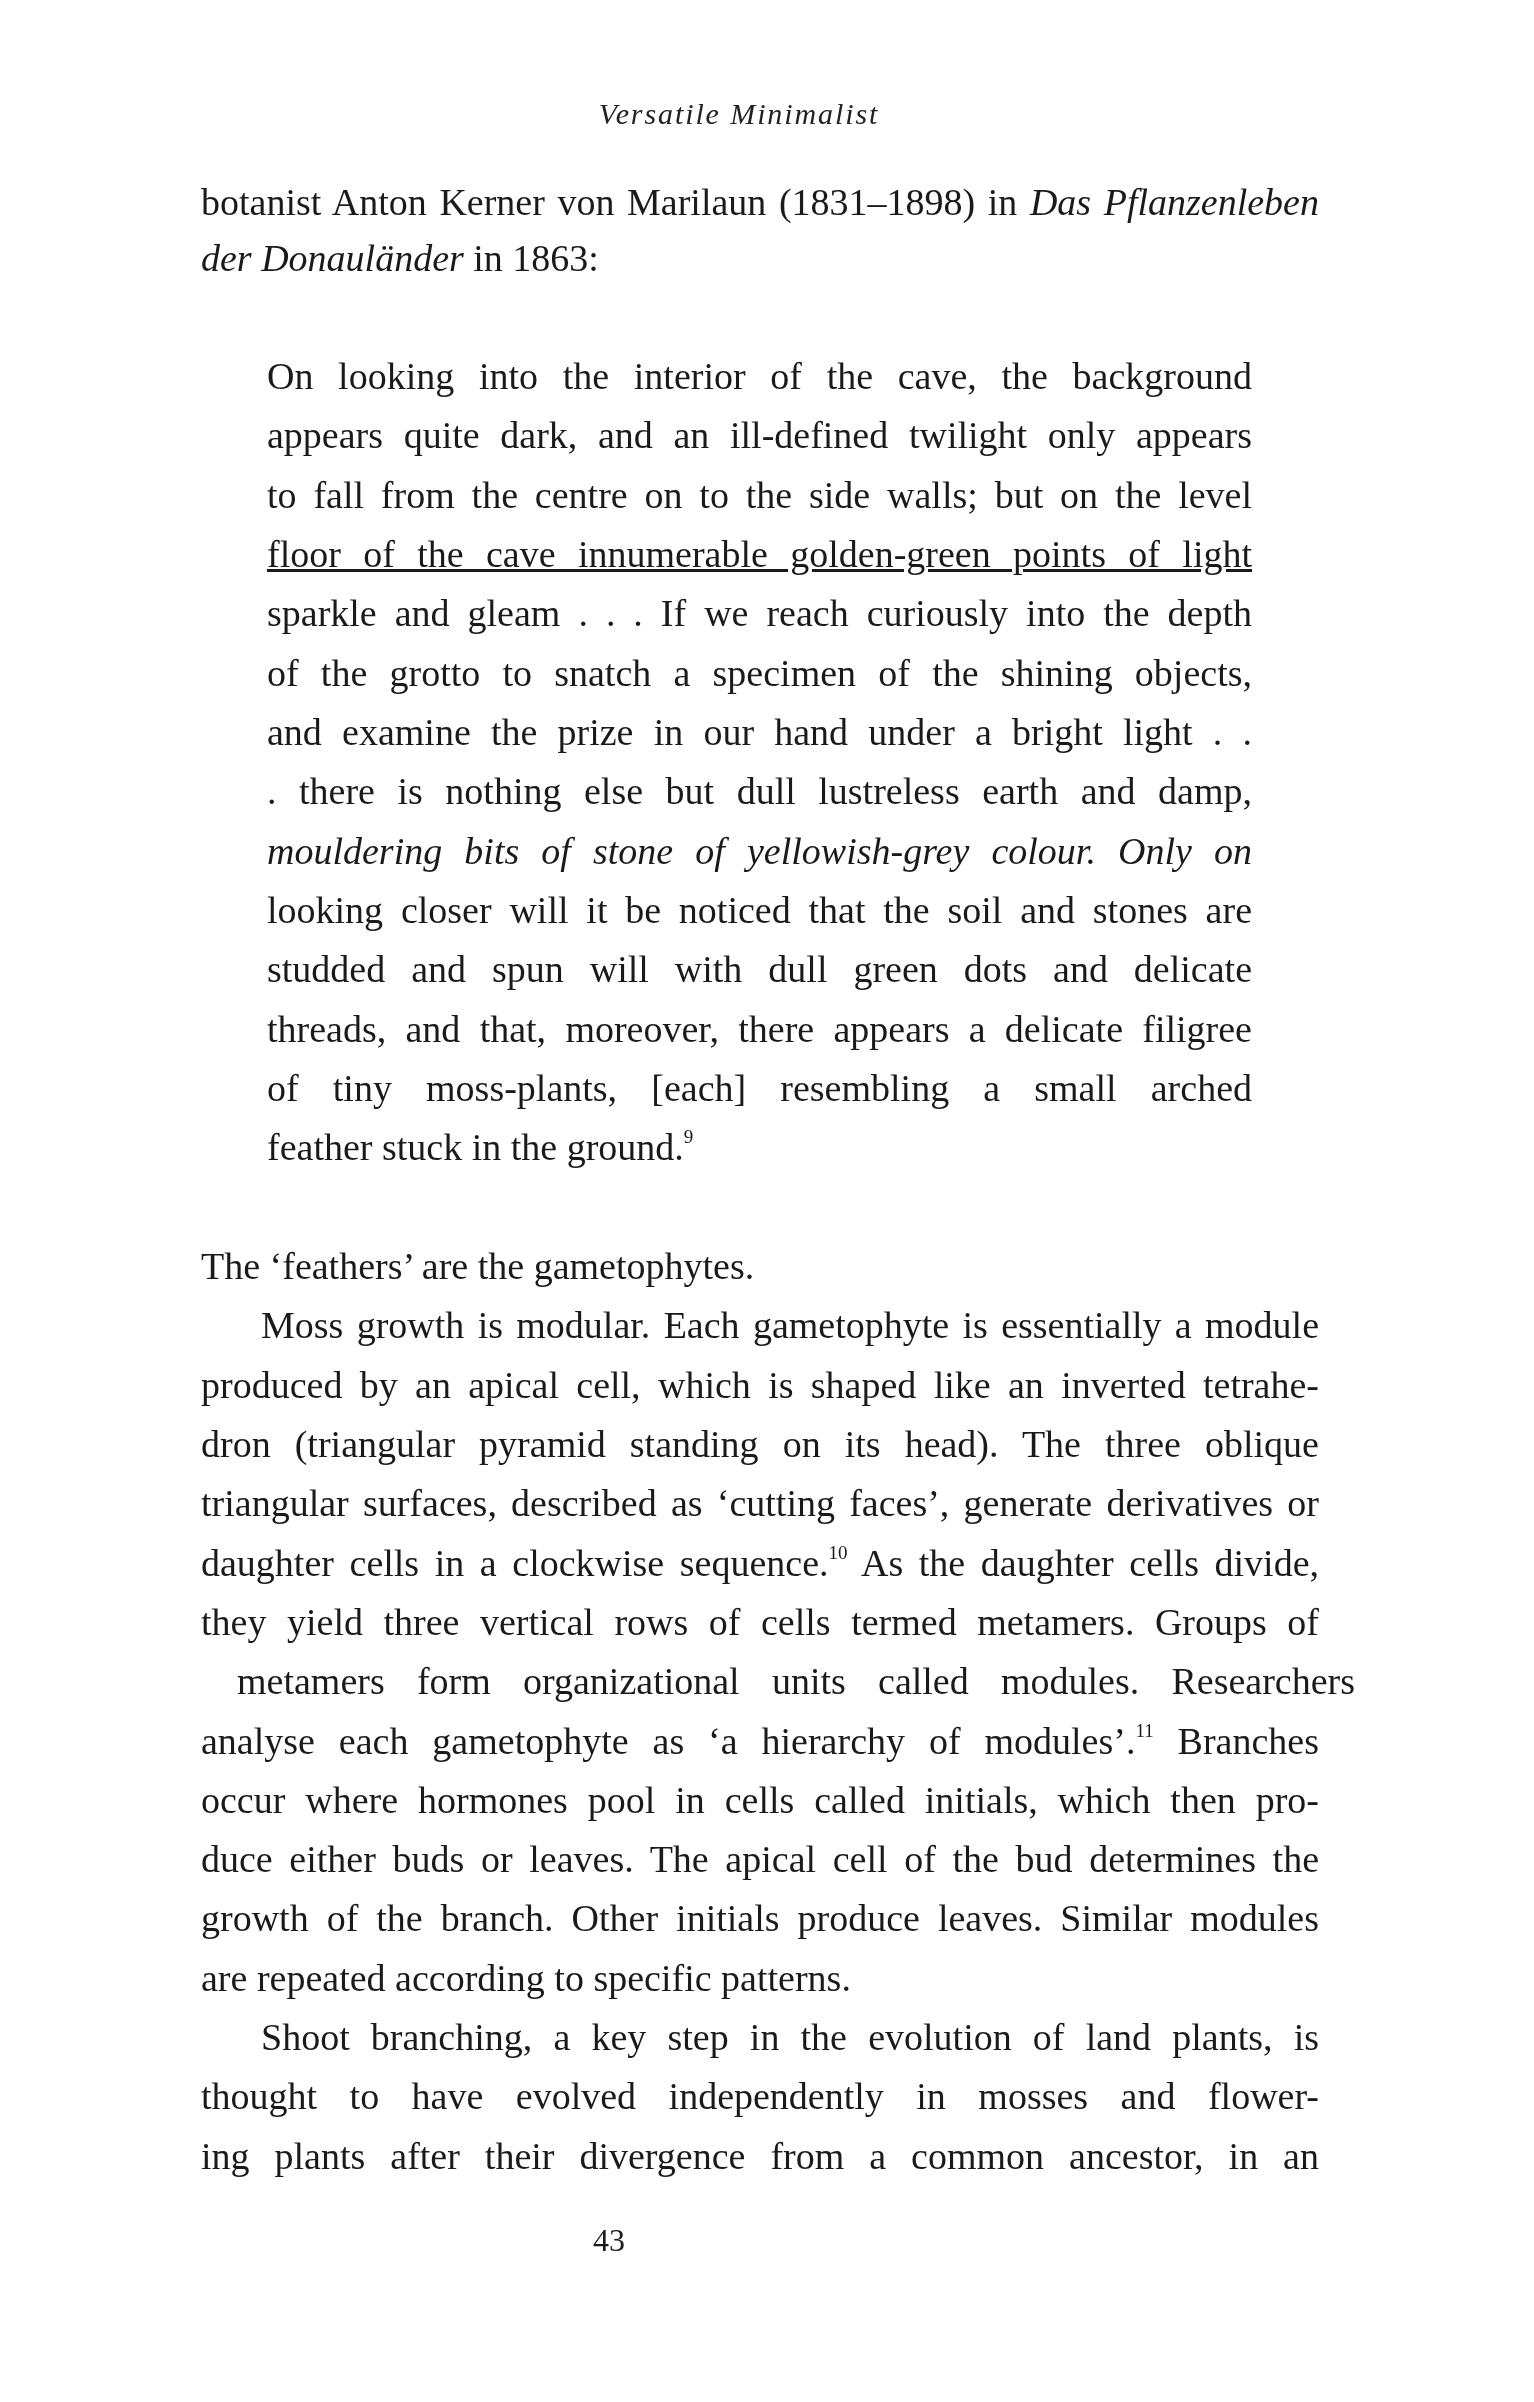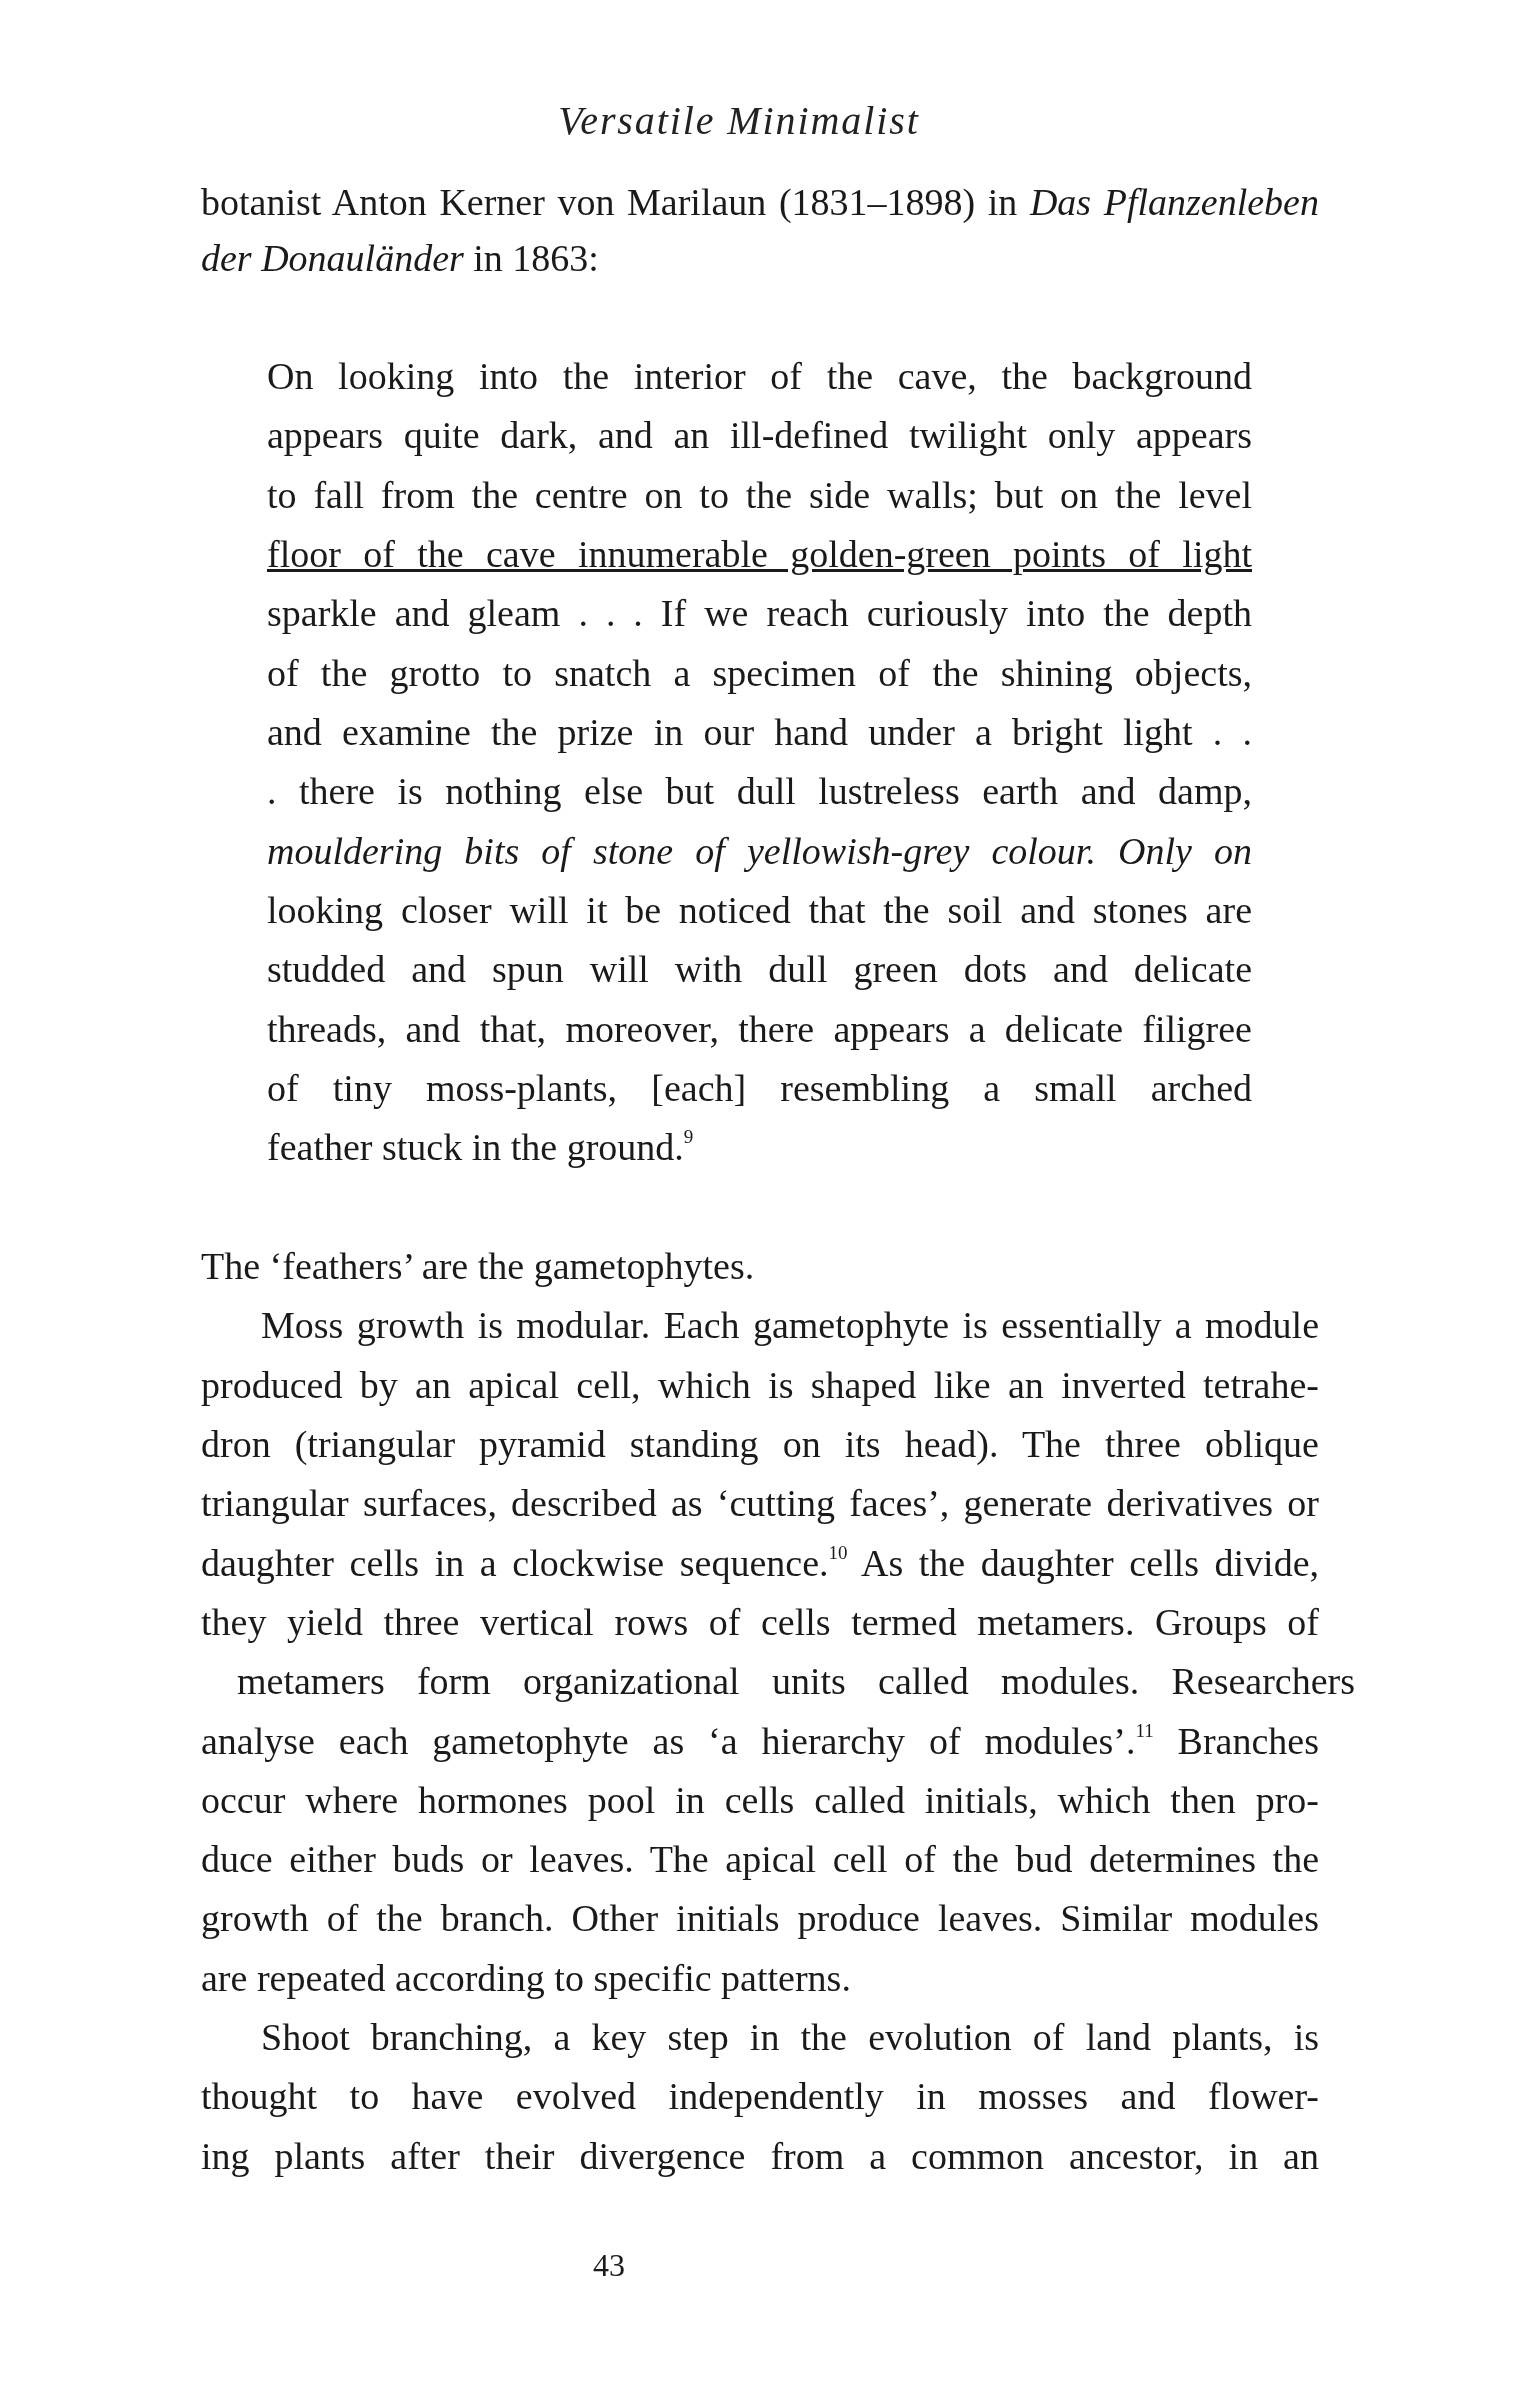--- a/index.html
+++ b/index.html
@@ -1,28 +1,28 @@
 <!DOCTYPE html>
 <html style="font-size:15px"><head>
 <meta charset="utf-8">
 <style>
   html, body { margin: 0; padding: 0; background: #ffffff; }
   body { width: 1535px; height: 2402px; position: relative; overflow: hidden;
          font-family: "Liberation Serif", "DejaVu Serif", serif; color: #1a1a1a; }
   .running-head { position: absolute; top: 97px; left: 0; width: 1478px; text-align: center;
-                  font-style: italic; font-size: 40px; letter-spacing: 1.9px; color: #222; }
+                  font-style: italic; font-size: 30px; letter-spacing: 1.9px; color: #222; }
   .line { position: absolute; font-size: 38px; line-height: 47px; white-space: nowrap;
           text-align: justify; text-align-last: justify; height: 47px; }
   .line.last { text-align-last: left; }
   .body-line { left: 201px; width: 1118px; }
   .quote-line { left: 267px; width: 985px; }
   .indent { padding-left: 60px; box-sizing: border-box; }
   sup { font-size: 19px; line-height: 0; vertical-align: 17px; }
   .it { font-style: italic; }
-  .page-number { position: absolute; top: 2222px; left: 0; width: 1218px; text-align: center; font-size: 32px; margin-top: 25px; }
+  .page-number { position: absolute; top: 2222px; left: 0; width: 1218px; text-align: center; font-size: 32px; }
 </style>
 </head>
 <body>
 
 <div class="running-head">Versatile Minimalist</div>
 
 <div class="line body-line" style="top: 179px; white-space: normal;"><span>botanist Anton Kerner von Marilaun (1831–1898) in </span><span class="it">Das Pflanzenleben</span></div>
 <div class="line body-line last" style="top: 235px; white-space: normal;"><span class="it">der Donauländer</span><span> in 1863:</span></div>
 
 <div>

